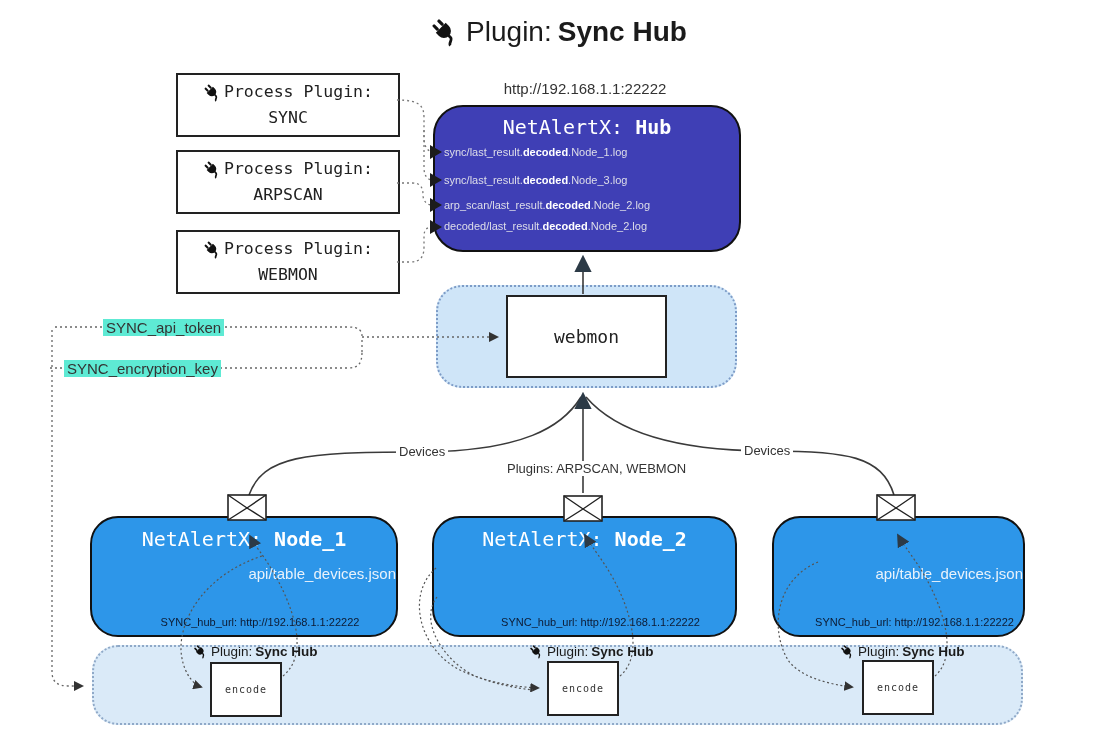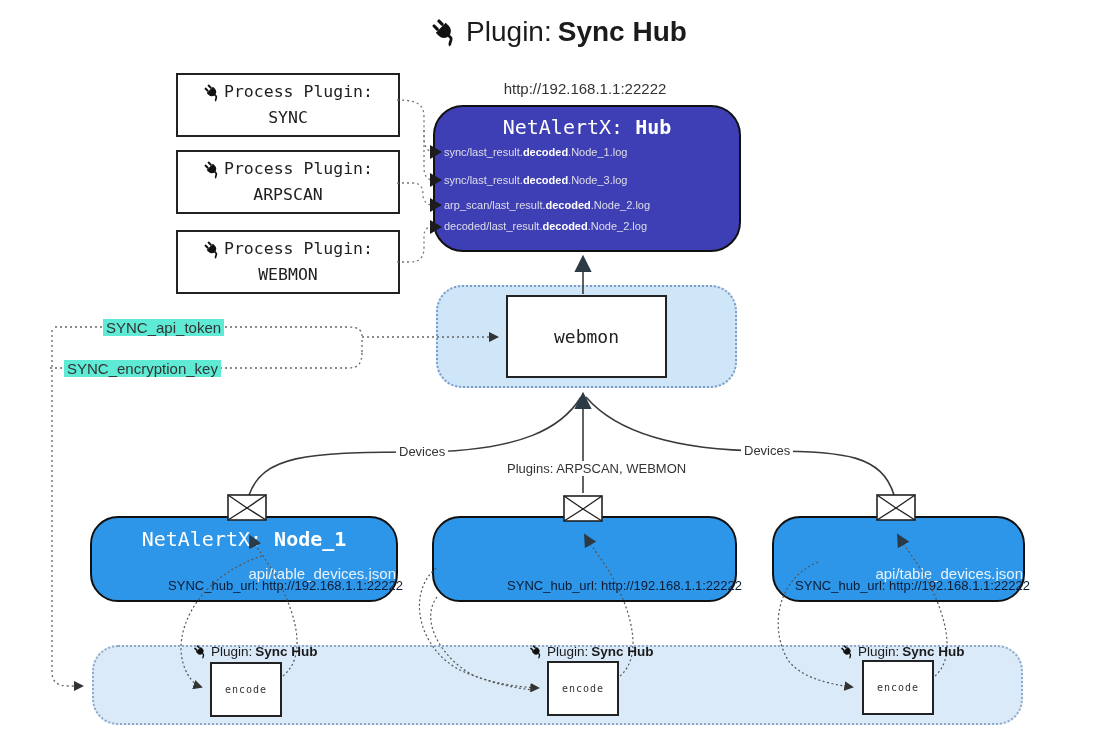--- a/index.html
+++ b/index.html
@@ -43,30 +43,30 @@
 
   
   .slabel{font-size:15px;color:#333;background:#5eead4;padding:0 3px;z-index:20;}
   .s1{left:103px;top:319px}.s2{left:64px;top:360px}
 
   
   .elabel{font-size:13px;color:#333;background:#fff;padding:0 3px;z-index:20;white-space:nowrap;}
   .dev-l{left:396px;top:444px}.dev-r{left:741px;top:443px}.plg-c{left:504px;top:461px}
 
   
-  .node{top:516px;height:86px;background:var(--node_bg,#2D96E9);border:2px solid #111;
+  .node{top:516px;height:121px;background:var(--node_bg,#2D96E9);border:2px solid #111;
         border-radius:28px;color:#fff;z-index:2;box-sizing:border-box;}
   .n1{left:90px;width:308px}.n2{left:432px;width:305px}.n3{left:772px;width:253px}
   .node-title{position:absolute;top:9px;left:0;width:100%;text-align:center;
               font-family:"DejaVu Sans Mono","Liberation Mono",monospace;font-size:20px;white-space:nowrap;}
   .node-title b{font-weight:700;}
   .node-files{position:absolute;top:41px;left:0;width:100%;text-align:right;
               font-size:15px;color:#e9f2fb;line-height:29px;}
   .node-files div:empty{display:none;}
-  .node-url{position:absolute;bottom:7px;left:7px;width:100%;text-align:right;font-size:13px;color:#0d1b33;}
+  .node-url{position:absolute;bottom:7px;left:16px;width:100%;text-align:center;font-size:11px;color:#0d1b33;}
 
   
   .env{width:40px;height:27px;z-index:20;}
   .e1{left:227px;top:494px}.e2{left:563px;top:495px}.e3{left:876px;top:494px}
 
   
   .band{left:92px;top:645px;width:931px;height:80px;background:var(--band_bg,#DAEAF8);
         border:2px dotted #8FA9C8;border-radius:26px;z-index:1;box-sizing:border-box;}
   .enc-label{top:644px;display:flex;align-items:center;gap:3px;font-size:13.5px;color:#1b1b1b;z-index:20;white-space:nowrap;}
   .enc-label .e-name{font-weight:700;}
@@ -169,20 +169,21 @@
 
   <div class="abs node n1">
     <div class="node-title"><span>NetAlertX:</span> <b>Node_1</b></div>
     <div class="node-files">
       <div>api/table_devices.json</div>
 
     </div>
     <div class="node-url">SYNC_hub_url: http://192.168.1.1:22222</div>
   </div>
   <div class="abs node n2">
+    <div class="node-title"><span>NetAlertX:</span> <b>Node_2</b></div>
     <div class="node-files">
     </div>
     <div class="node-url">SYNC_hub_url: http://192.168.1.1:22222</div>
   </div>
   <div class="abs node n3">
     <div class="node-files">
       <div>api/table_devices.json</div>
 
     </div>
     <div class="node-url">SYNC_hub_url: http://192.168.1.1:22222</div>

